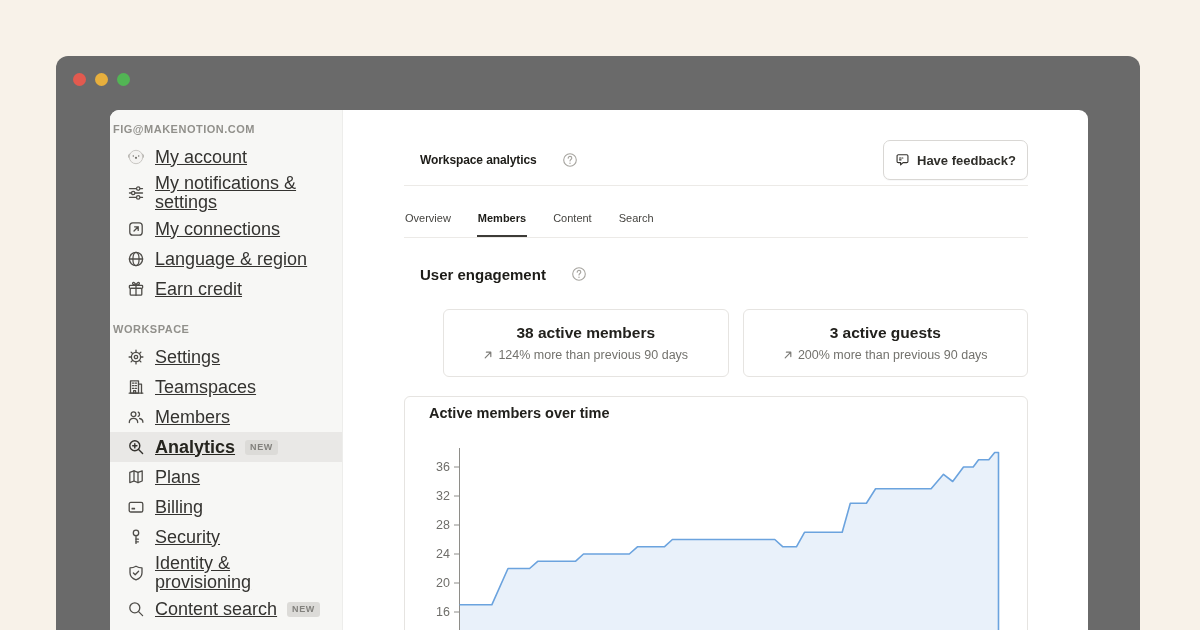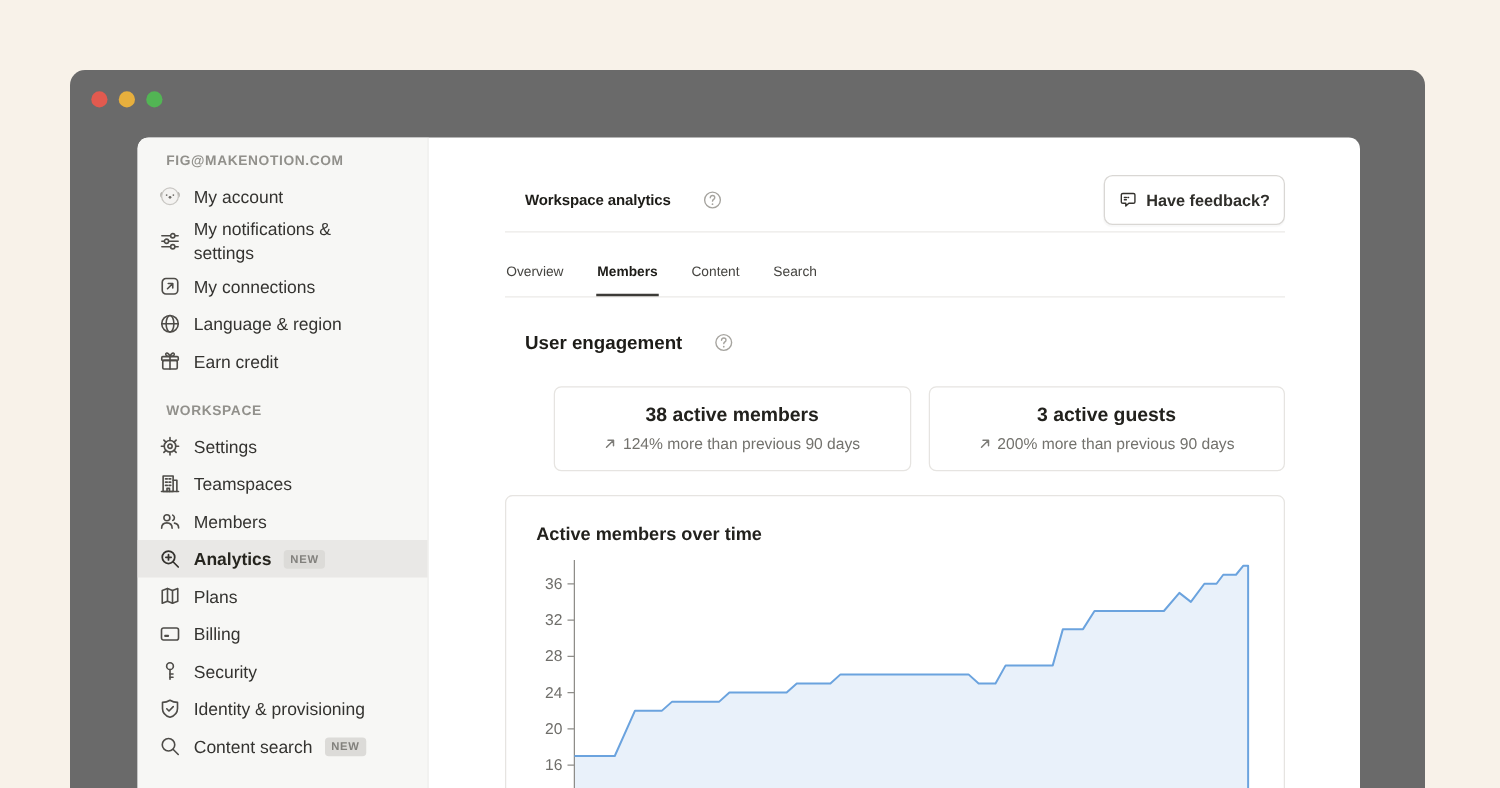--- a/index.html
+++ b/index.html
@@ -20,31 +20,31 @@
     background:#ffffff;border-radius:9px 9px 0 0;overflow:hidden;display:flex;
   }
   
   .sidebar{
     width:233px;min-width:233px;background:#f7f7f5;height:100%;
     border-right:1px solid rgba(0,0,0,0.04);box-sizing:border-box;
     padding-top:12px;
   }
   .side-header{
     font-size:11px;font-weight:700;letter-spacing:0.5px;color:#91908b;
-    padding:0 0 6px 23px;line-height:14px;
+    padding:0 0 6px 3px;line-height:14px;
   }
   .side-header.ws{margin-top:18px;}
   .srow{
     display:flex;align-items:center;gap:10px;
     min-height:30px;padding:2px 8px 2px 17px;box-sizing:border-box;cursor:pointer;
   }
   .srow.selected{background:#e9e8e6;}
   .sicon{width:18px;height:18px;flex:0 0 18px;display:flex;align-items:center;}
   .sicon svg{width:18px;height:18px;display:block;}
-  .slabel{font-size:14px;color:#343330;line-height:19px;max-width:160px;}
+  .slabel{font-size:18px;color:#343330;line-height:19px;max-width:160px;text-decoration:underline;}
   .srow.selected .slabel{font-weight:700;color:#26251f;}
   .badge{
     font-size:9px;font-weight:700;letter-spacing:0.6px;color:#82817d;
     background:#dcdbd8;border-radius:3px;padding:2.5px 5px;line-height:10px;
   }
   
   .main{flex:1;padding:36px 60px 0 61px;box-sizing:border-box;position:relative;}
   .title-row{display:flex;align-items:center;justify-content:space-between;height:28px;}
   .title-left{display:flex;align-items:center;gap:9px;}
   h1{margin:16px;font-size:12px;font-weight:700;color:#1d1c18;letter-spacing:-0.1px;}
@@ -76,21 +76,21 @@
     flex:1;height:68px;border:1px solid #e6e4e1;border-radius:6px;background:#fff;
     display:flex;flex-direction:column;align-items:center;justify-content:center;gap:6px;
     box-sizing:border-box;
   }
   .stat-value{font-size:15.5px;font-weight:700;color:#22211d;}
   .stat-delta{font-size:12.5px;color:#73726d;display:flex;align-items:center;gap:5px;}
   .chart-card{
     margin-top:19px;height:280px;border:1px solid #e6e4e1;border-radius:6px;background:#fff;
     position:relative;box-sizing:border-box;overflow:hidden;
   }
-  h3{margin:0;position:absolute;left:24px;top:23px;font-size:14.5px;font-weight:700;color:#22211d;}
+  h3{margin:0;position:absolute;left:24px;top:8px;font-size:14.5px;font-weight:700;color:#22211d;}
   #chart-svg{position:absolute;left:12px;top:36px;}
   .tick-label{font-family:"Liberation Sans",sans-serif;font-size:12.5px;fill:#6f6e6a;}
 </style>
 </head>
 <body>
 
 <div class="frame">
   <div class="lights">
     <span class="light" id="light-close" style="background: rgb(226, 90, 79);"></span>
     <span class="light" id="light-min" style="background: rgb(231, 175, 61);"></span>

